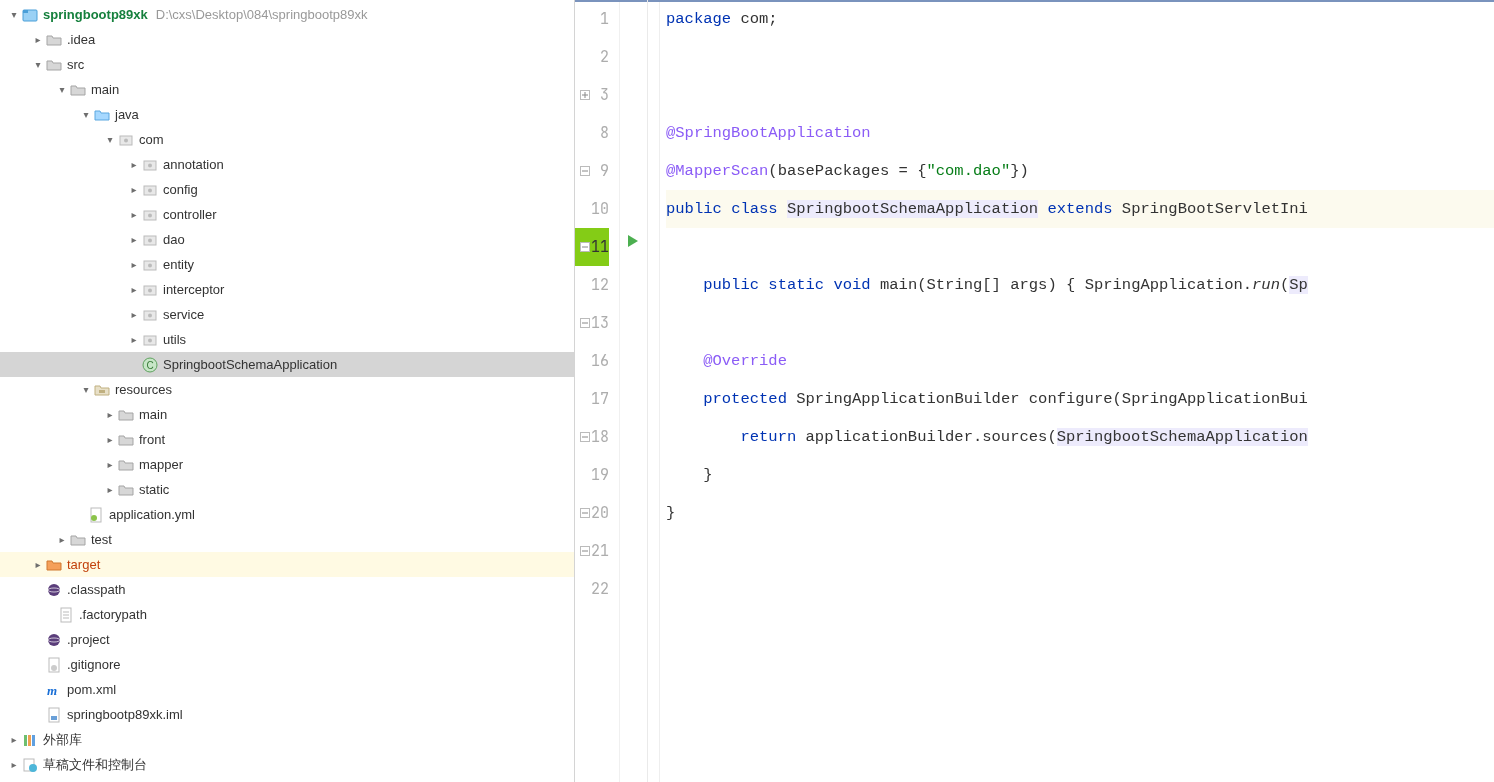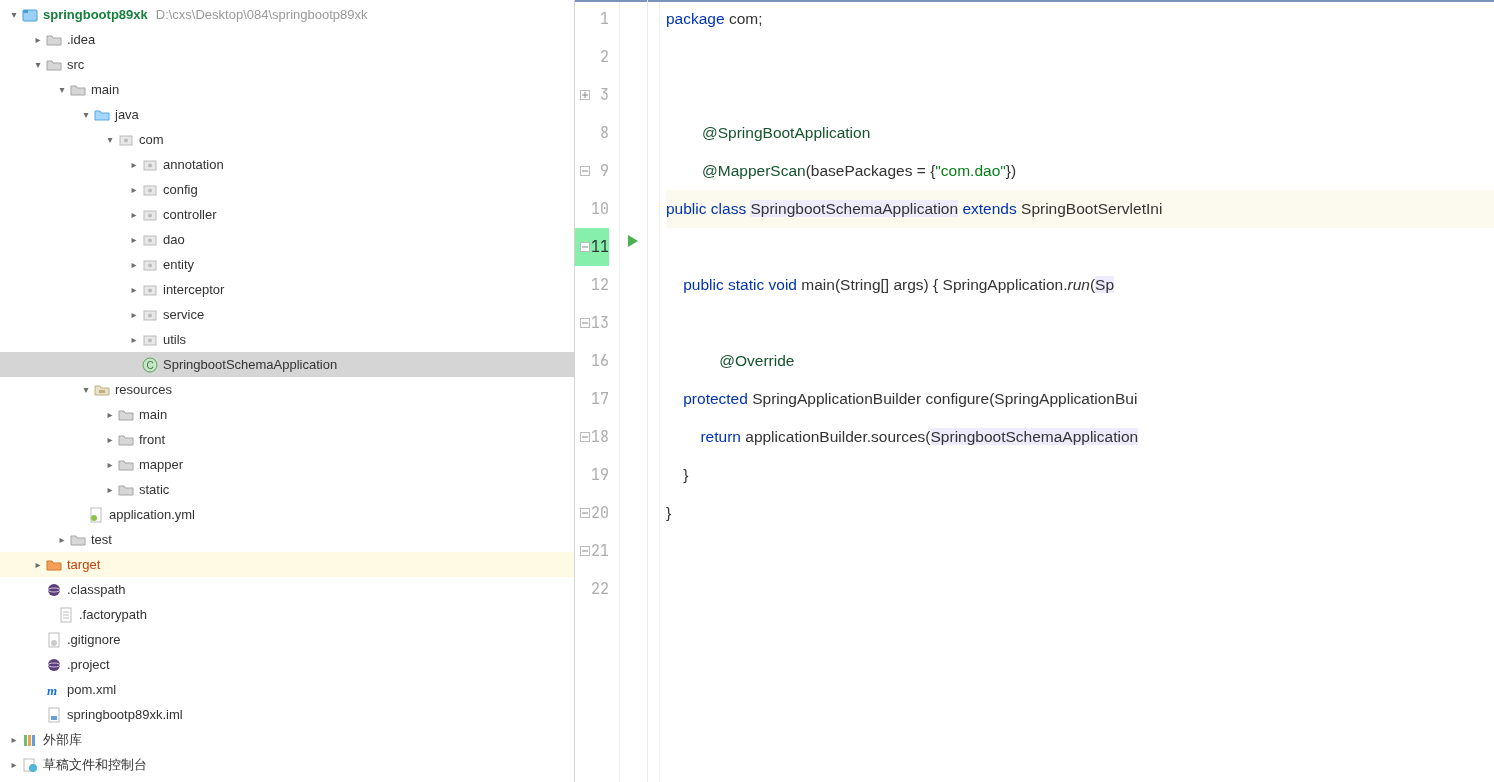--- a/index.html
+++ b/index.html
@@ -15,28 +15,28 @@
   .label { font-size: 13px; }
   .label.bold { font-weight: bold; color: #15803d; }
   .path { color: #999; font-size: 13px; margin-left: 8px; }
   .ext-target { color: #c2410c; }
   svg { display: block; }
 
   .editor { flex: 1; display: flex; background: #fff; position: relative; }
   .gutter { width: 45px; background: #fff; text-align: right; padding-right: 10px; color: #adadad; font-family: 'JetBrains Mono','Consolas',monospace; font-size: 15px; border-right: 1px solid #f0f0f0; }
   .gutter-icons { width: 28px; border-right: 1px solid #eaeaea; position: relative; }
   .gutter .ln { height: 38px; line-height: 38px; }
-  .gutter .ln.current { color: #333; background: #86efac; }
+  .gutter .ln.current { color: #333; background: #84cc16; }
   .run-icon { position: absolute; left: 6px; color: #4caf50; }
   .fold { position: absolute; left: 0; width: 20px; height: 38px; display:flex;align-items:center;justify-content:center; }
-  .code { flex: 1; font-family: Liberation Sans, sans-serif; font-size: 15.5px; line-height: 38px; padding-left: 6px; overflow: hidden; }
+  .code { flex: 1; font-family: Liberation Mono, monospace; font-size: 15.5px; line-height: 38px; padding-left: 6px; overflow: hidden; }
   .code .line { height: 38px; white-space: pre; position: relative; }
   .code .line.current { background: #fcfaee; }
   .kw { color: #0033b3; }
-  .ann { color: #14532d; margin-left: 36px; }
+  .ann { color: #8b5cf6; }
   .str { color: #067d17; }
   .hl { background: #edebfc; }
   .imp-fold { background: #e6ffe6; border: 1px solid #c0e0c0; border-radius:2px; padding:0 2px;}
   .editor-top-border { position:absolute; top:0; left:0; right:0; height:2px; background:#7a93bd; }
   .gutter-border { width:12px; border-right:1px solid #eee; }
 </style>
 </head>
 <body>
 
 <div class="ide">
@@ -289,34 +289,34 @@
               <line x1="5" y1="5" x2="11" y2="5" stroke="#bbb"></line>
               <line x1="5" y1="8" x2="11" y2="8" stroke="#bbb"></line>
               <line x1="5" y1="11" x2="11" y2="11" stroke="#bbb"></line>
             </svg>
           </span>
         <span class="label">.factorypath</span>
       </div>
       <div class="tree-row" style="padding-left:46px">
         <span class="icon">
             <svg width="16" height="16">
+              <circle cx="8" cy="8" r="6" fill="#5a3d7a"></circle>
+              <ellipse cx="8" cy="8" rx="6" ry="2" fill="none" stroke="#fff" stroke-width="0.7"></ellipse>
+            </svg>
+          </span>
+        <span class="label">.project</span>
+      </div>
+      <div class="tree-row" style="padding-left:46px">
+        <span class="icon">
+            <svg width="16" height="16">
               <rect x="3" y="1" width="10" height="14" fill="#fff" stroke="#bbb"></rect>
               <circle cx="8" cy="11" r="3" fill="#ccc"></circle>
             </svg>
           </span>
         <span class="label">.gitignore</span>
-      </div>
-      <div class="tree-row" style="padding-left:46px">
-        <span class="icon">
-            <svg width="16" height="16">
-              <circle cx="8" cy="8" r="6" fill="#5a3d7a"></circle>
-              <ellipse cx="8" cy="8" rx="6" ry="2" fill="none" stroke="#fff" stroke-width="0.7"></ellipse>
-            </svg>
-          </span>
-        <span class="label">.project</span>
       </div>
       <div class="tree-row" style="padding-left:46px">
         <span class="icon">
             <svg width="16" height="16">
               <text x="1" y="13" font-size="13" font-weight="bold" fill="#1a6fd6" font-style="italic" font-family="serif">m</text>
             </svg>
           </span>
         <span class="label">pom.xml</span>
       </div>
       <div class="tree-row" style="padding-left:46px">

